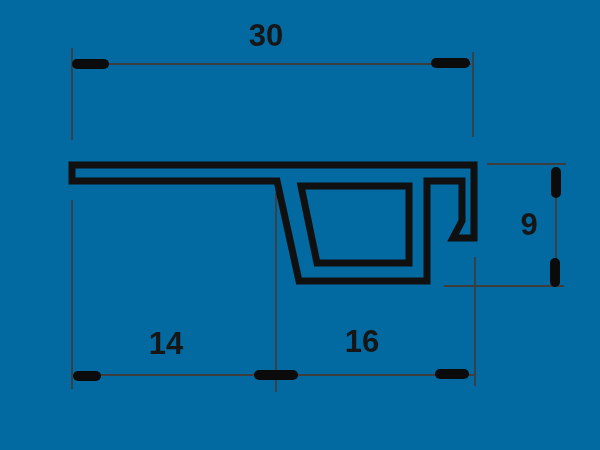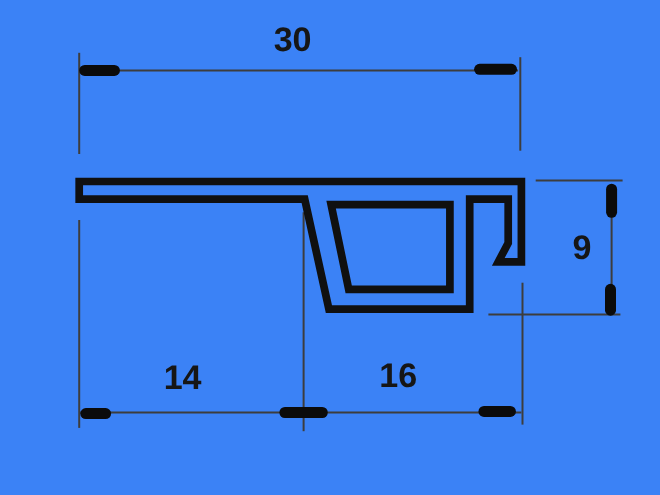--- a/index.html
+++ b/index.html
@@ -7,21 +7,21 @@
     padding: 0;
     width: 600px;
     height: 450px;
     background: #ffffff;
     overflow: hidden;
   }
   .canvas-wrap {
     position: relative;
     width: 600px;
     height: 450px;
-    background: #3b82f6;
+    background: #0369a1;
   }
   svg { display: block; }
   .thin-line {
     stroke-width: 1.8;
     fill: none;
   }
   .tick {
     stroke-width: 10;
     stroke-linecap: round;
     fill: none;

